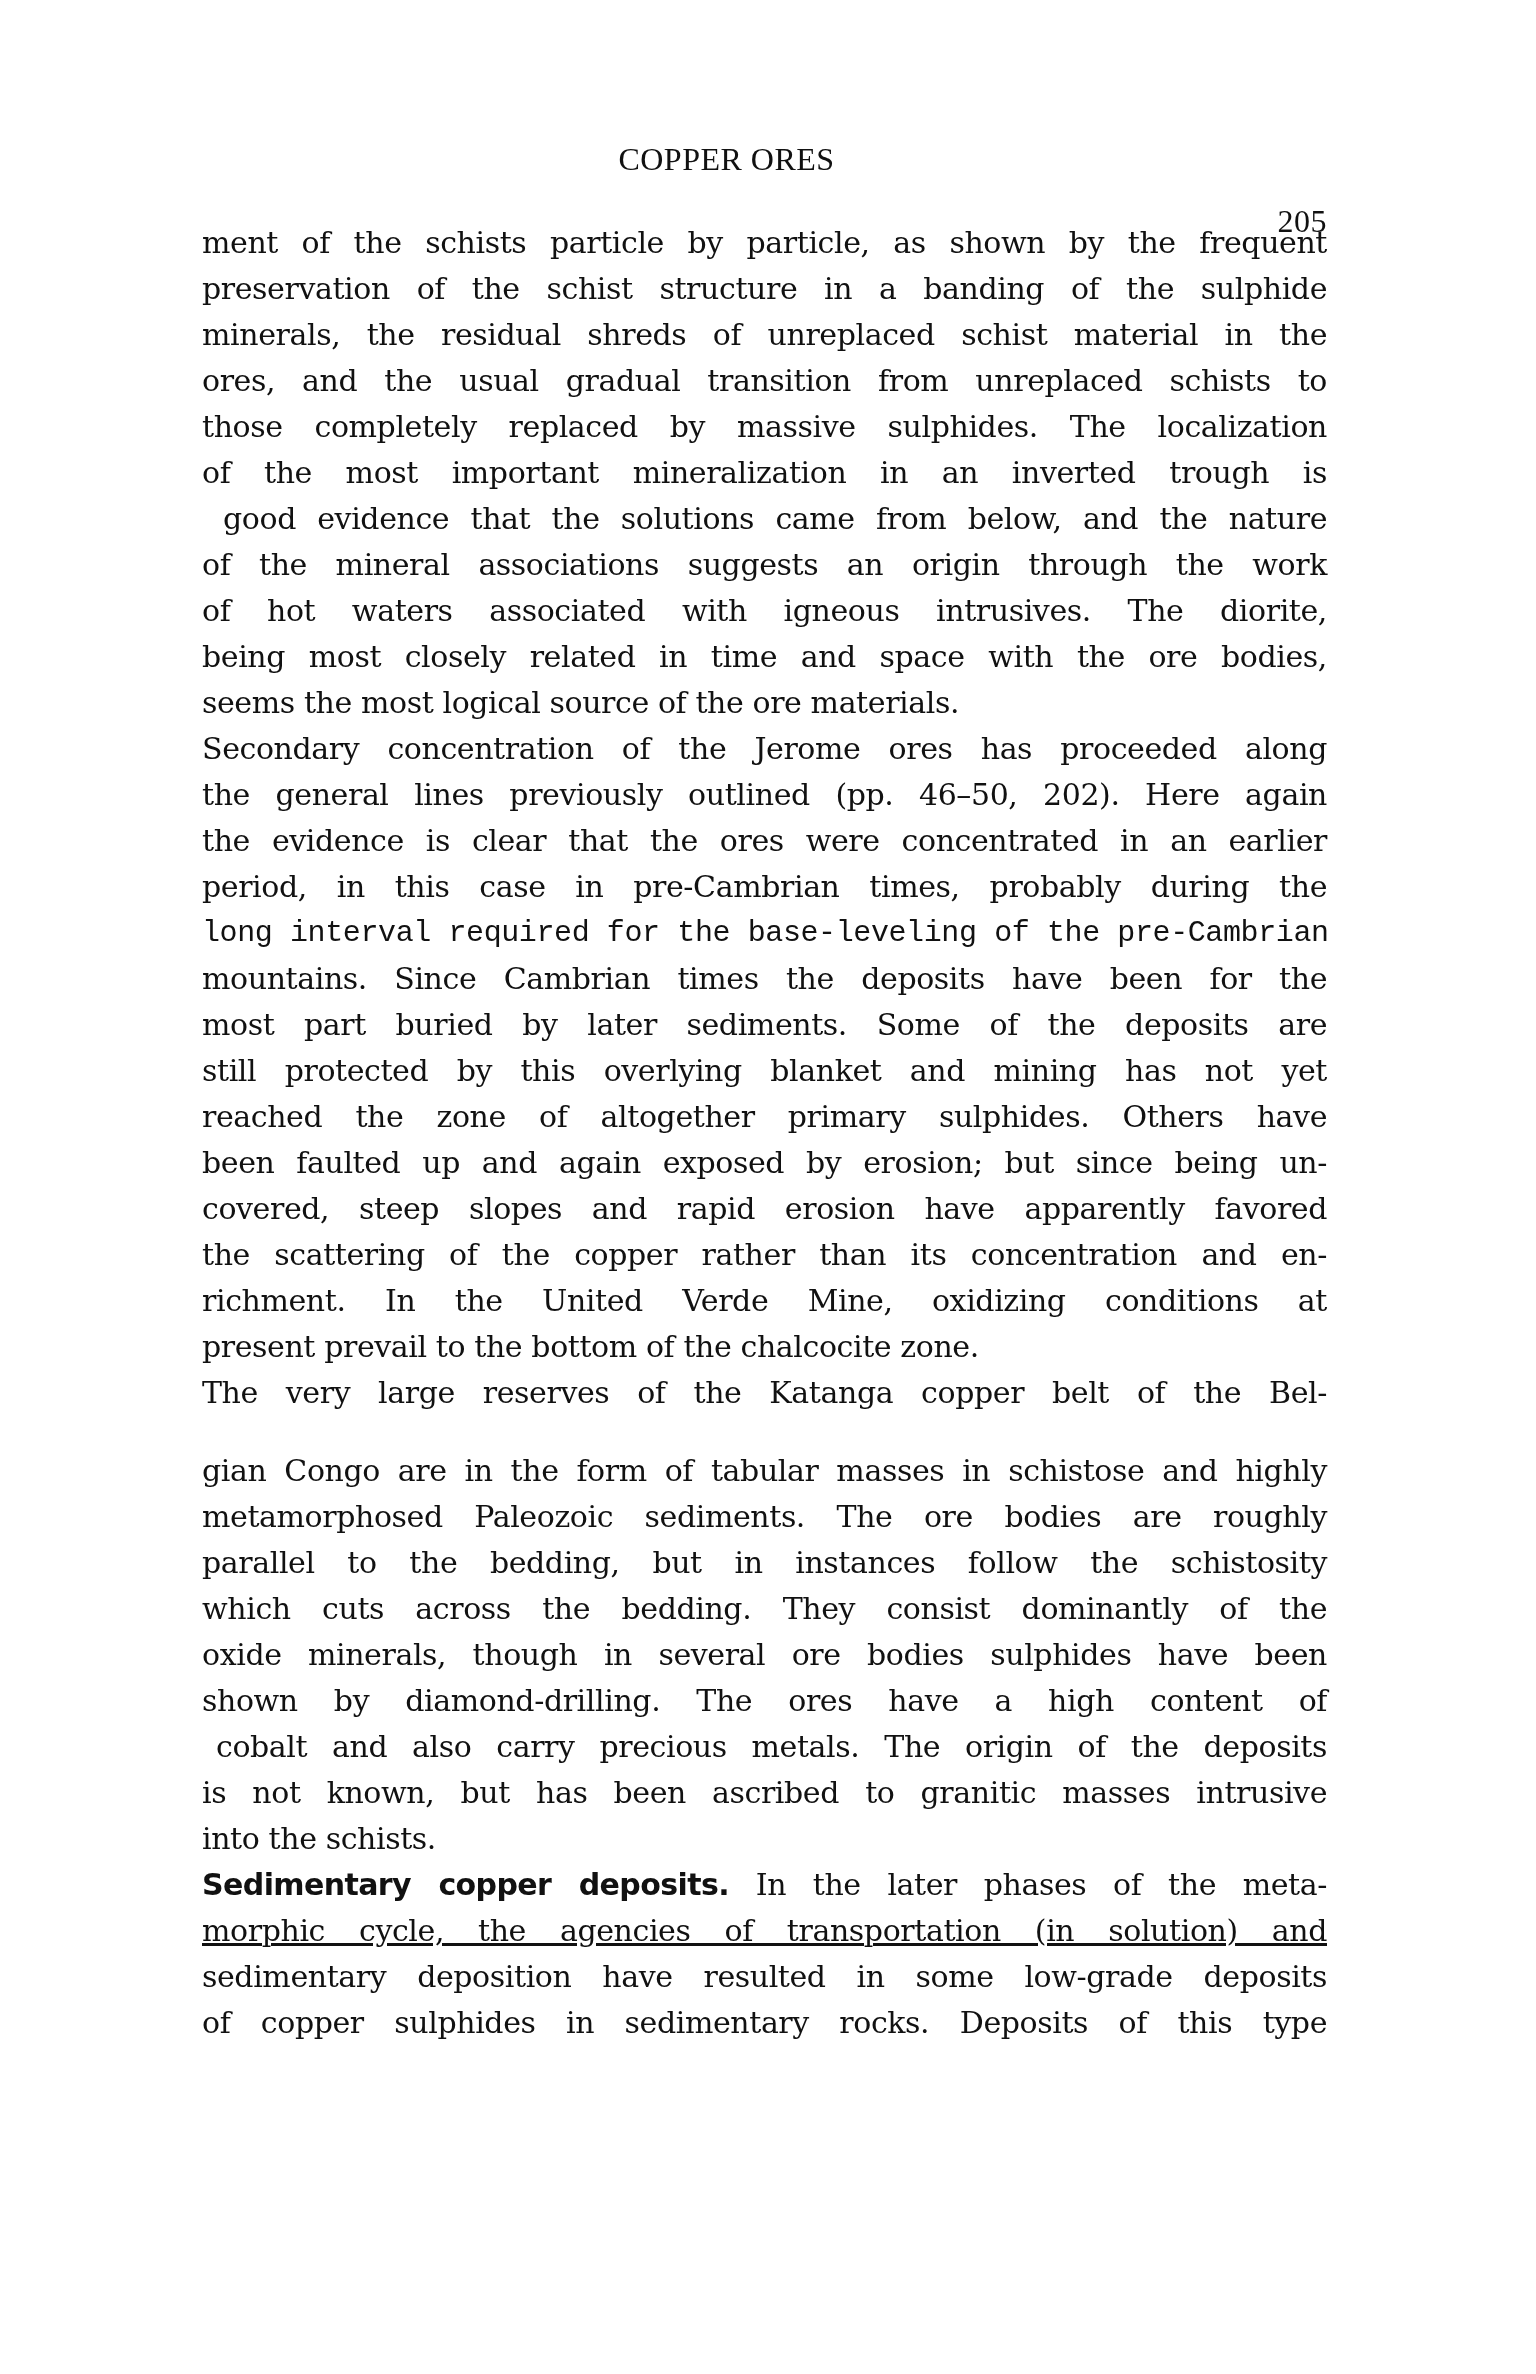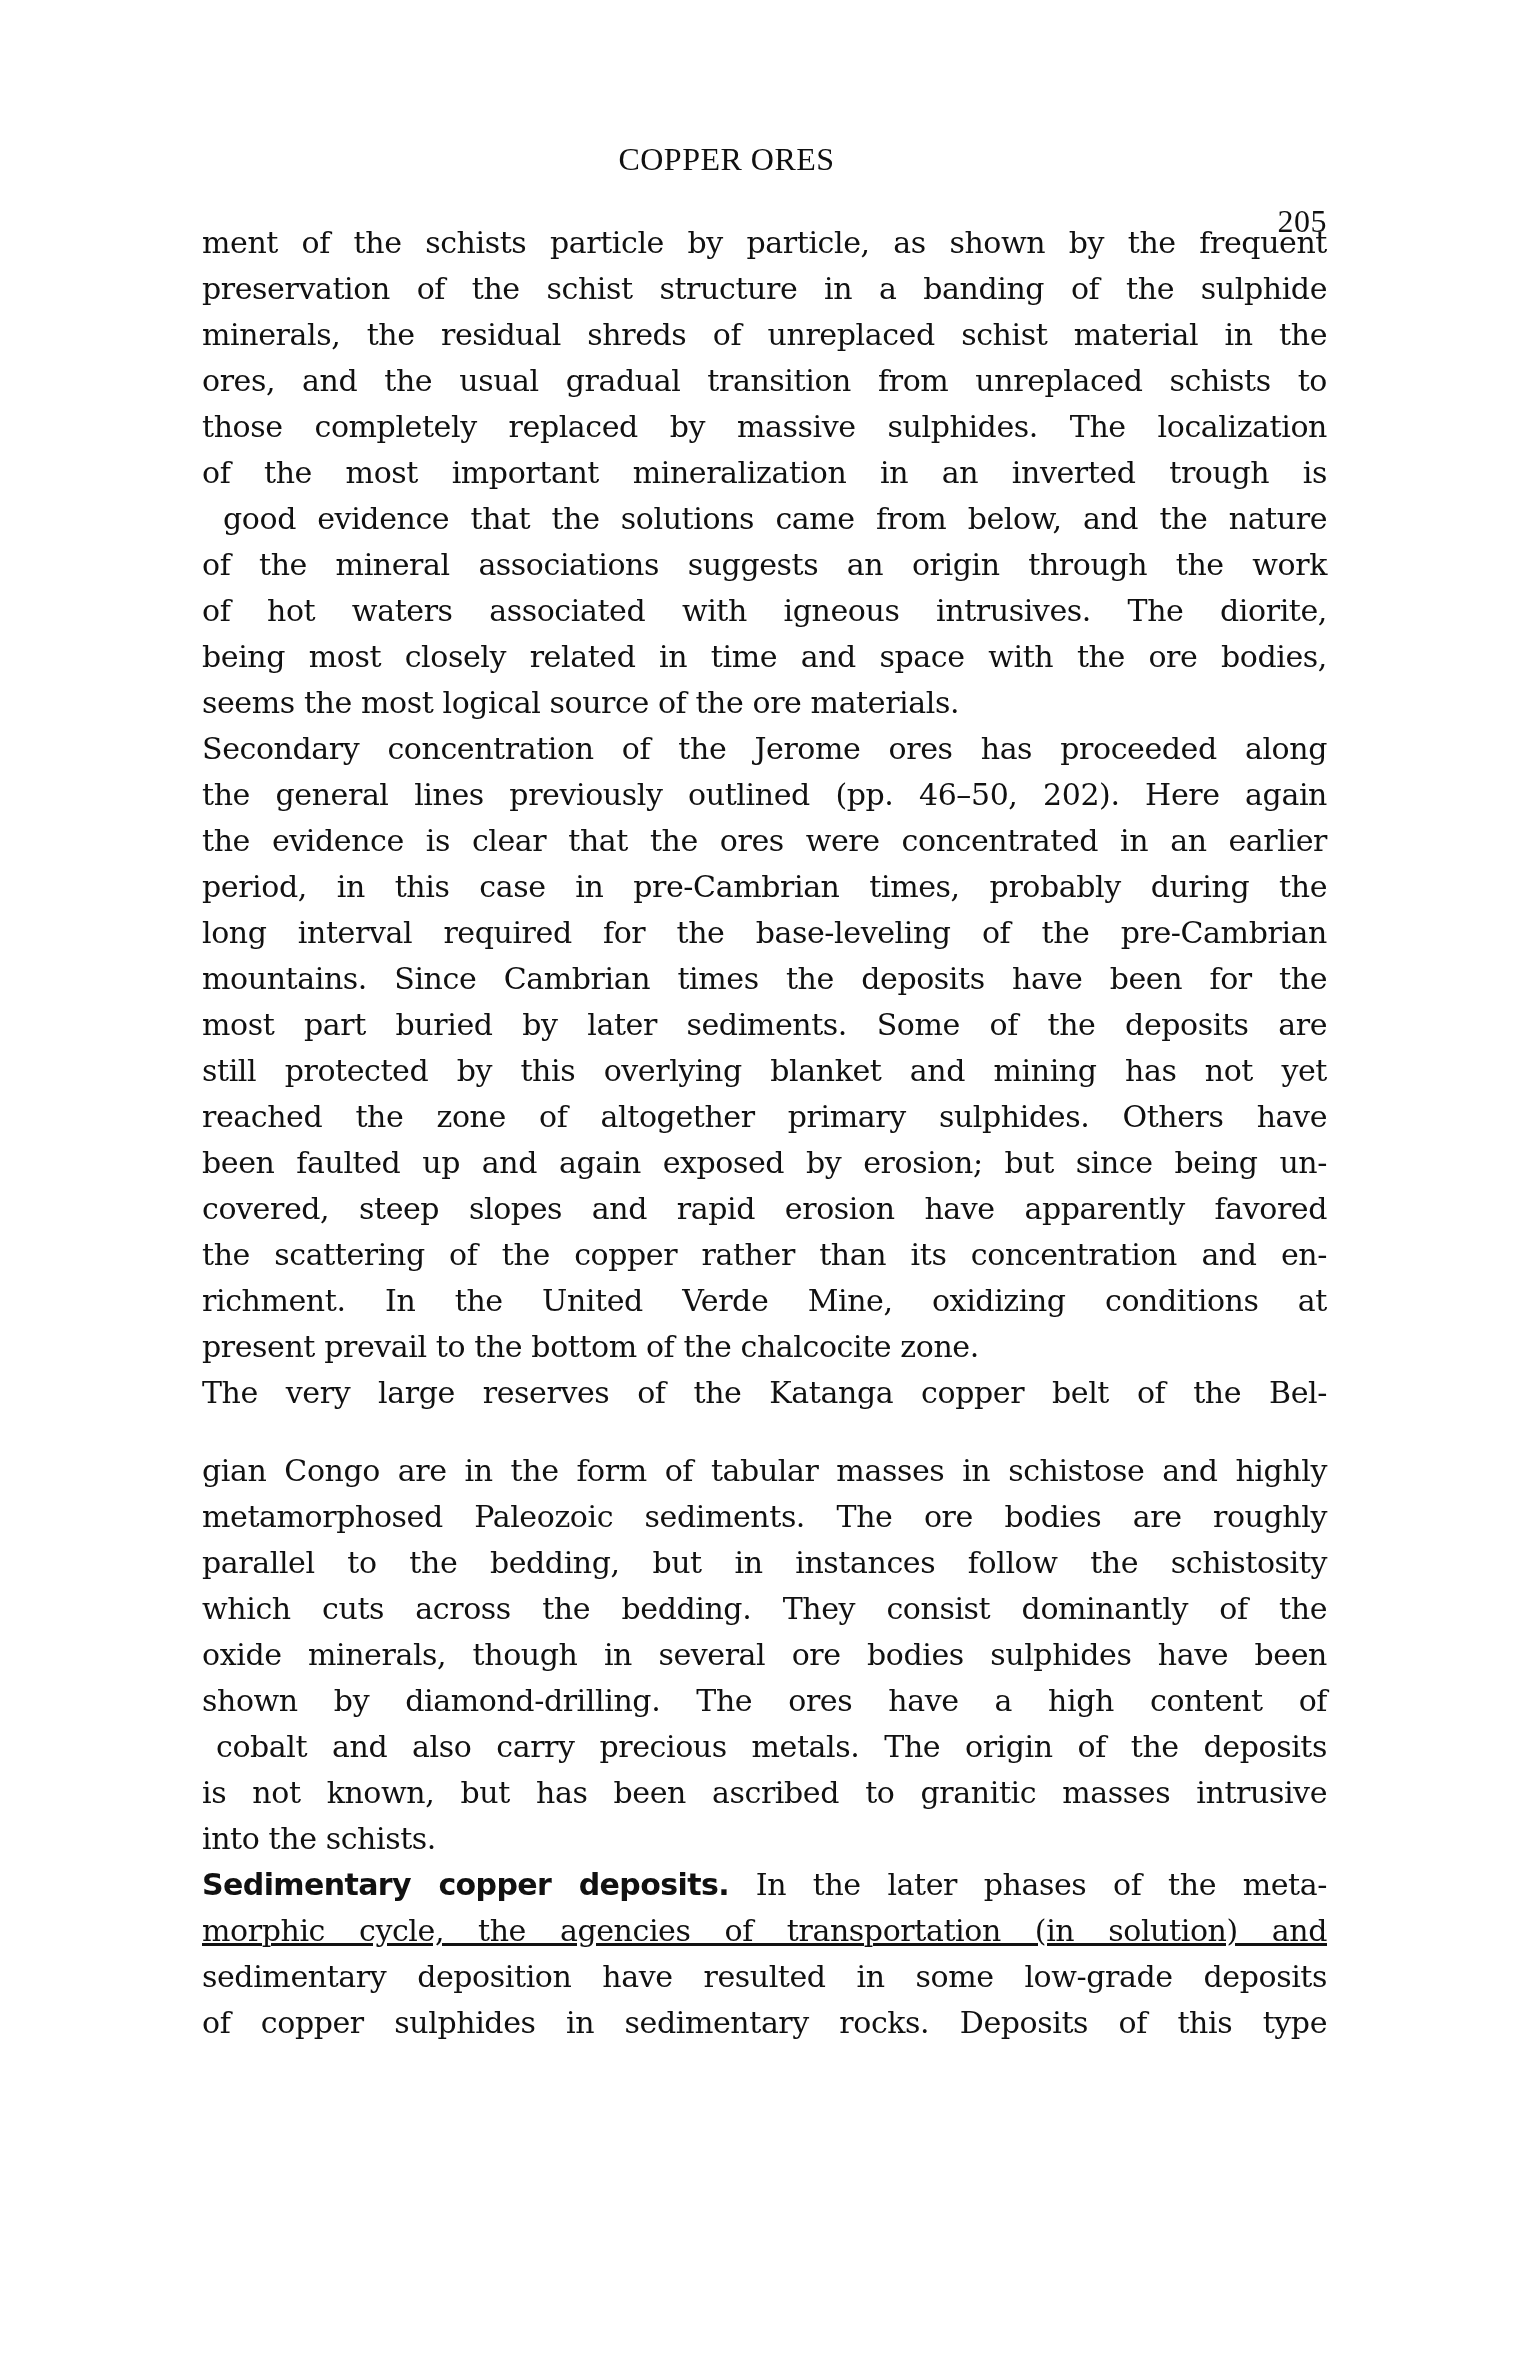--- a/index.html
+++ b/index.html
@@ -99,21 +99,21 @@
       <span class="line" style="white-space: nowrap; display: block;">of hot waters associated with igneous intrusives. The diorite,</span>
       <span class="line" style="white-space: nowrap; display: block;">being most closely related in time and space with the ore bodies,</span>
       <span class="line last">seems the most logical source of the ore materials.</span>
     </p>
 
     <p>
       <span class="line first-indent" style="white-space: nowrap; display: block;">Secondary concentration of the Jerome ores has proceeded along</span>
       <span class="line" style="white-space: nowrap; display: block;">the general lines previously outlined (pp. 46–50, 202). Here again</span>
       <span class="line" style="white-space: nowrap; display: block;">the evidence is clear that the ores were concentrated in an earlier</span>
       <span class="line" style="white-space: nowrap; display: block;">period, in this case in pre-Cambrian times, probably during the</span>
-      <span class="line" style="white-space: nowrap; display: block;">long interval required for the base-leveling of the pre-Cambrian</span>
+      <span class="line" style="white-space: nowrap; display: block; font-family: Liberation Mono, monospace;">long interval required for the base-leveling of the pre-Cambrian</span>
       <span class="line" style="white-space: nowrap; display: block;">mountains. Since Cambrian times the deposits have been for the</span>
       <span class="line" style="white-space: nowrap; display: block;">most part buried by later sediments. Some of the deposits are</span>
       <span class="line" style="white-space: nowrap; display: block;">still protected by this overlying blanket and mining has not yet</span>
       <span class="line" style="white-space: nowrap; display: block;">reached the zone of altogether primary sulphides. Others have</span>
       <span class="line" style="white-space: nowrap; display: block;">been faulted up and again exposed by erosion; but since being un-</span>
       <span class="line" style="white-space: nowrap; display: block;">covered, steep slopes and rapid erosion have apparently favored</span>
       <span class="line" style="white-space: nowrap; display: block;">the scattering of the copper rather than its concentration and en-</span>
       <span class="line" style="white-space: nowrap; display: block;">richment. In the United Verde Mine, oxidizing conditions at</span>
       <span class="line last">present prevail to the bottom of the chalcocite zone.</span>
     </p>

